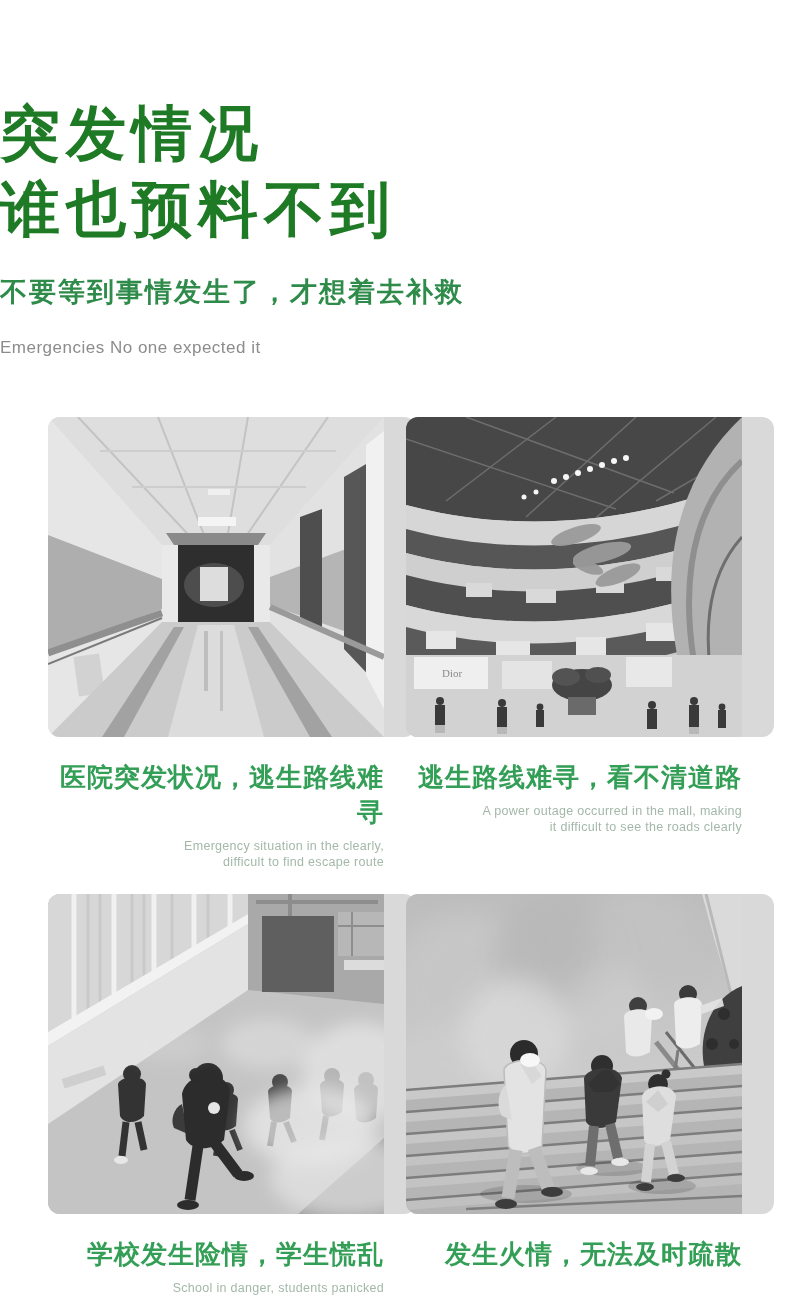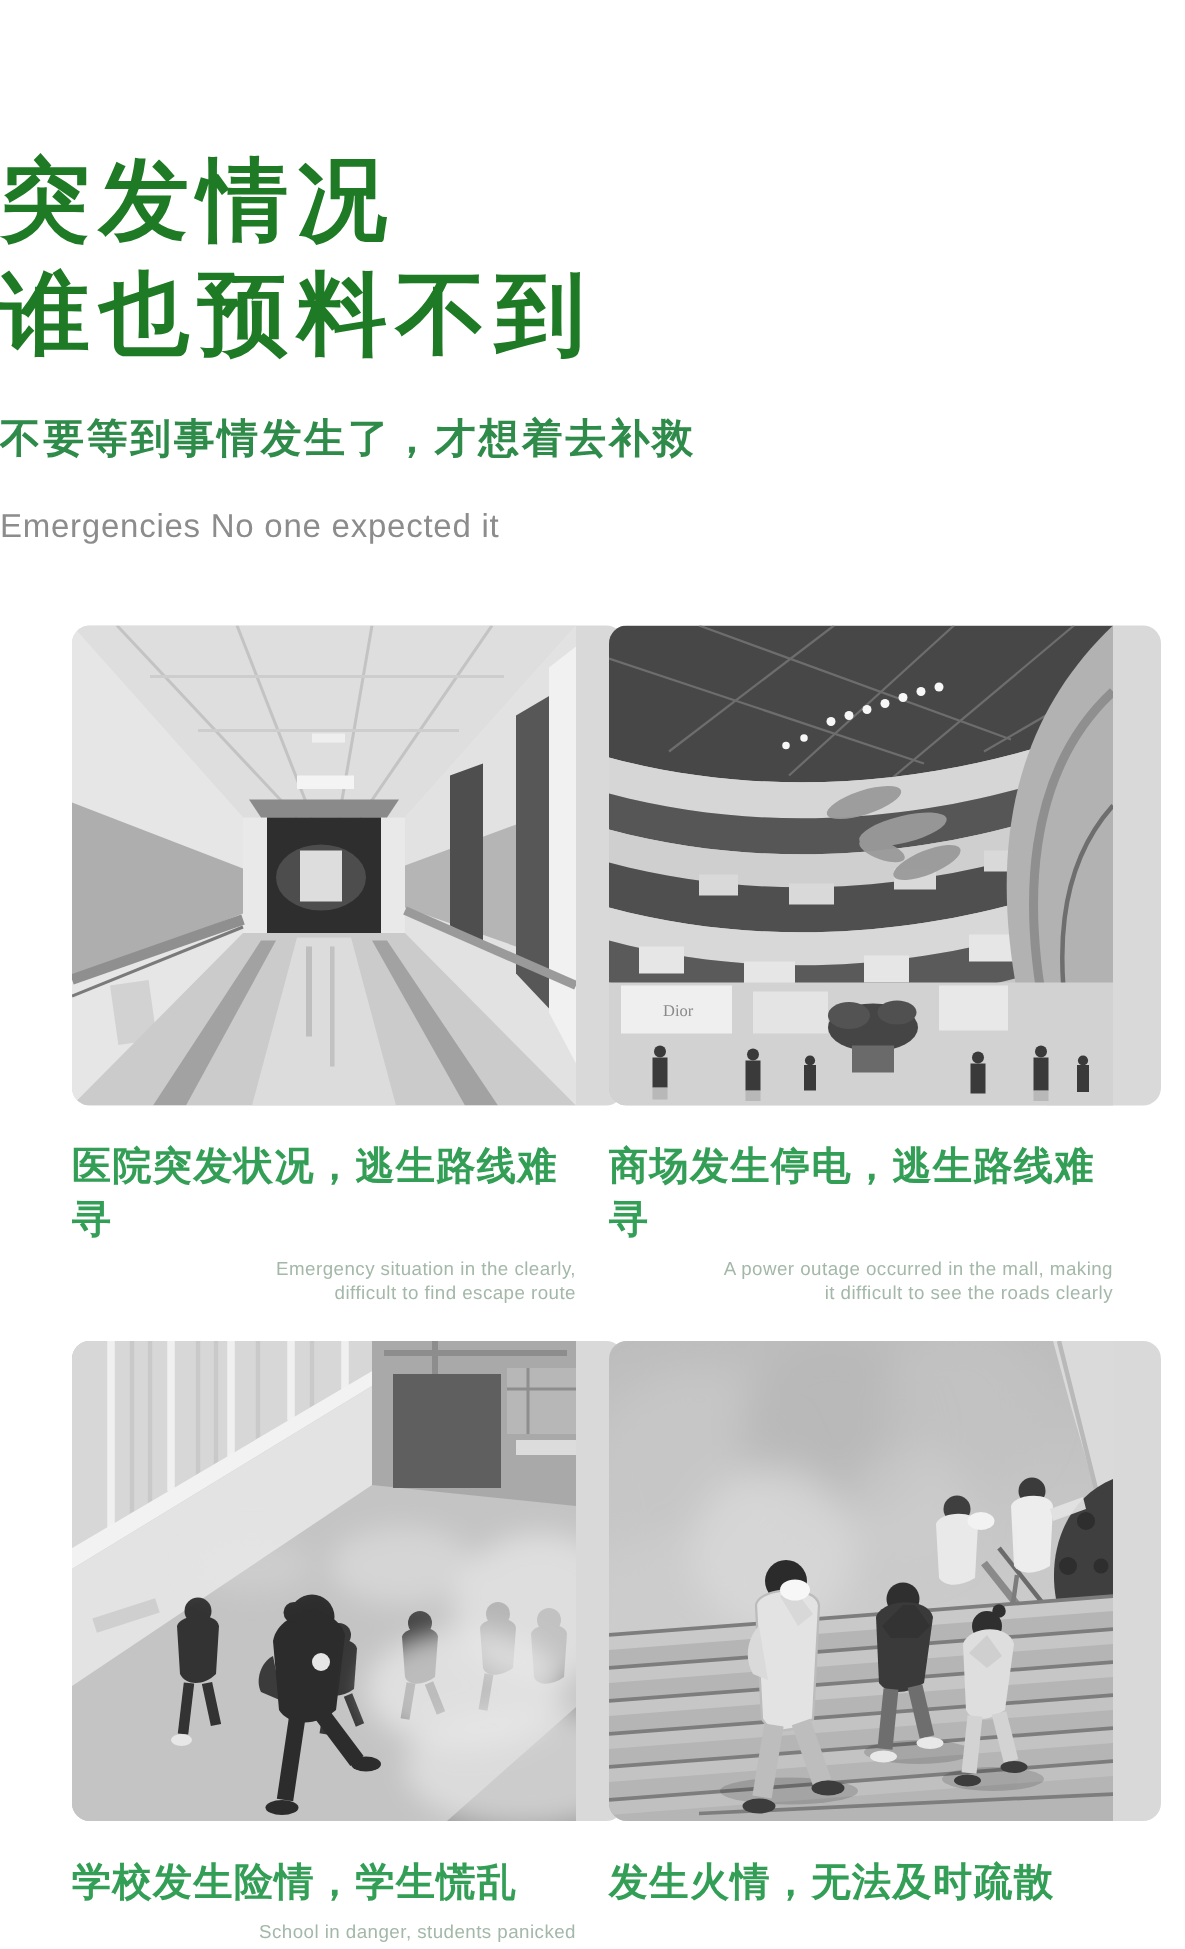--- a/index.html
+++ b/index.html
@@ -4,29 +4,29 @@
 <style>
   html,body{margin:0;padding:0;background:#ffffff;}
   body{width:790px;height:1299px;font-family:"Liberation Sans","DejaVu Sans",sans-serif;overflow:hidden;}
   .page{position:relative;width:790px;height:1299px;background:#ffffff;}
 
   
   .header{padding-top:96px;}
   .title{margin:0;color:#1e7a24;font-weight:bold;font-size:60px;line-height:76px;letter-spacing:6px;}
   .title-line{display:block;}
   .subtitle{margin:26px 0 0;color:#2e8b4a;font-size:27px;font-weight:600;letter-spacing:2px;font-family:Liberation Mono, monospace;}
-  .subtitle-en{margin:28px 0 0;color:#8c8c8c;font-size:22px;letter-spacing:.5px;}
+  .subtitle-en{margin:28px 0 0;color:#8c8c8c;font-size:17px;letter-spacing:.5px;}
 
   
   .gallery{position:absolute;top:417px;left:48px;width:694px;
            display:grid;grid-template-columns:336px 336px;column-gap:22px;row-gap:24px;}
   .card{width:336px;}
   .photo{width:368px;height:320px;border-radius:12px;overflow:hidden;background:#d9d9d9;}
   .photo svg{display:block;width:336px;height:320px;}
-  .caption-cn{margin-top:23px;text-align:left;color:#339e55;font-size:26px;font-weight:600;letter-spacing:1px;}
+  .caption-cn{margin-top:23px;text-align:right;color:#339e55;font-size:26px;font-weight:600;letter-spacing:1px;}
   .caption-en{margin-top:8px;text-align:right;color:#a3b8a9;font-size:12.5px;line-height:16px;letter-spacing:.3px;}
 </style>
 </head>
 <body>
 
 <div class="page">
 
   <div class="header">
     <h1 class="title">
       <span class="title-line">突发情况</span>
@@ -172,21 +172,21 @@
               <rect x="312" y="293" width="8" height="18"></rect>
           </g>
           <g fill="#9e9e9e" opacity="0.5">
             <rect x="29" y="308" width="10" height="8"></rect>
               <rect x="91" y="310" width="10" height="7"></rect>
             <rect x="283" y="310" width="10" height="7"></rect>
           </g>
         </svg>
       </div>
       <figcaption style="margin:0">
-        <div class="caption-cn">商场发生停电，逃生路线难寻</div>
+        <div class="caption-cn">逃生路线难寻，看不清道路</div>
         <div class="caption-en">
           <div>A power outage occurred in the mall, making</div>
           <div>it difficult to see the roads clearly</div>
         </div>
       </figcaption>
     </figure>
 
     <figure class="card" style="margin:0">
       <div class="photo">
         <svg viewBox="0 0 336 320" xmlns="http://www.w3.org/2000/svg">

